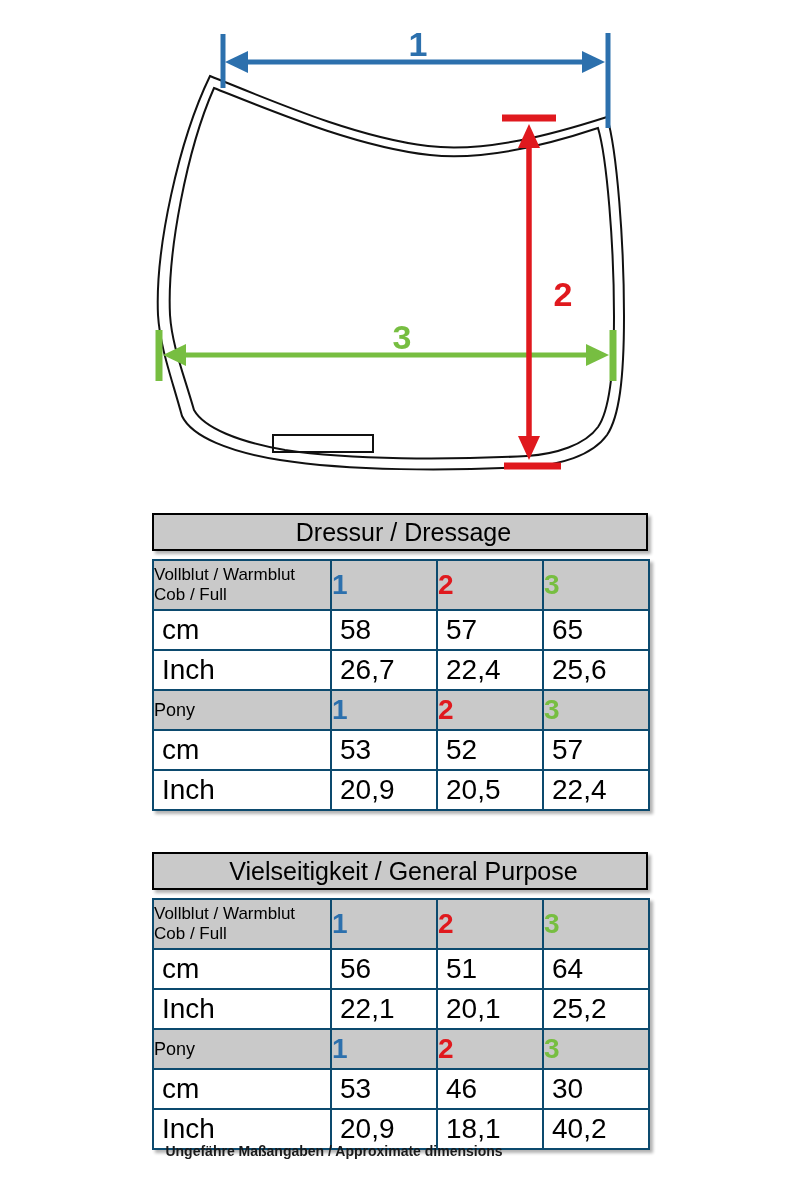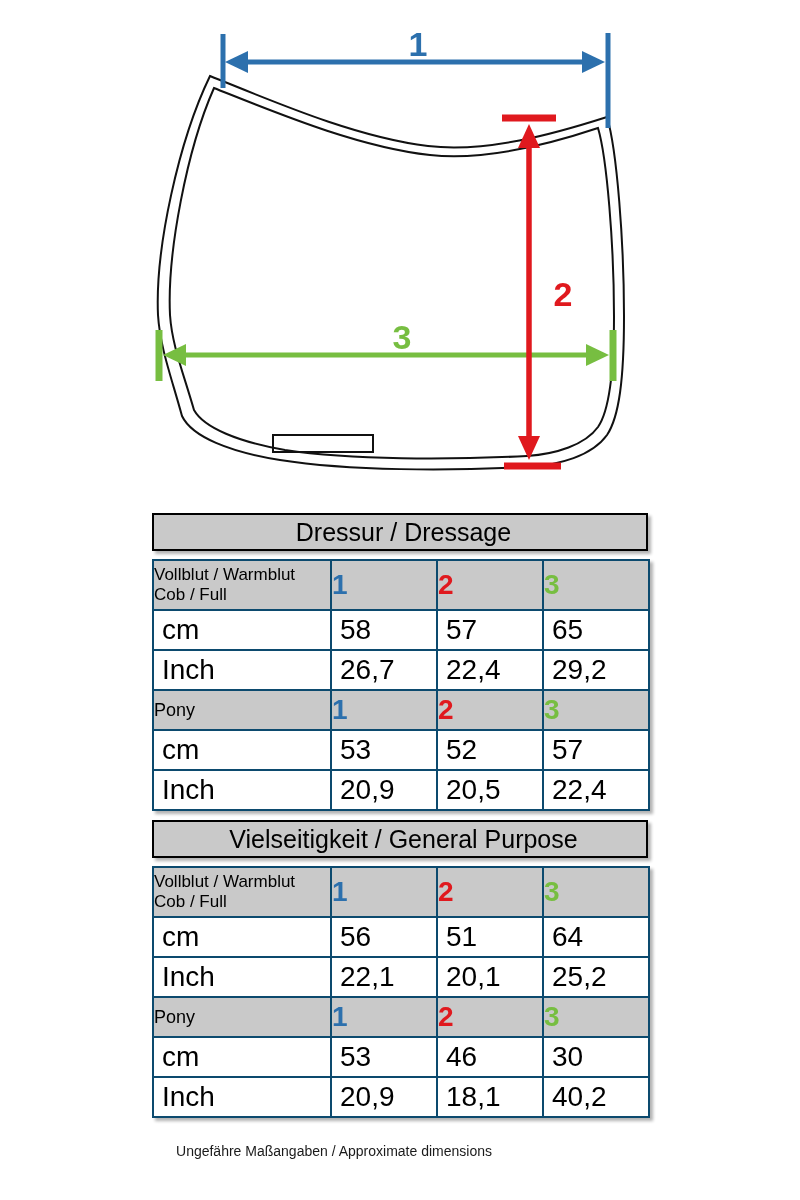--- a/index.html
+++ b/index.html
@@ -32,21 +32,21 @@
   .data-row td { height:38px; font-size:28px;padding-left:8px; }
   .pony-row td { background:#C9C9C9; height:38px;margin-top:31px; }
   .pony-row .label-cell { font-size:18px; }
   .num { font-weight:bold; font-size:28px; }
   .n1 { color:#2C70AD; }
   .n2 { color:#E0191E; }
   .n3 { color:#77BE41; }
 
   .footer {
     position:absolute; left:0; top:1143px; width:668px;
-    text-align:center; font-size:14px; color:#1a1a1a;
+    text-align:center; font-size:14px; color:#1a1a1a;font-weight:bold;
   }
   .svg-num { font-family:"Liberation Sans", sans-serif; font-weight:bold; font-size:34px; }
 </style>
 </head>
 <body>
 
 <div class="page">
 
   <svg class="diagram" width="540" height="480" viewBox="0 0 540 480" xmlns="http://www.w3.org/2000/svg">
 
@@ -124,21 +124,21 @@
       <tr class="data-row">
         <td class="label-cell">cm</td>
         <td>58</td>
         <td>57</td>
         <td>65</td>
       </tr>
       <tr class="data-row">
         <td class="label-cell">Inch</td>
         <td>26,7</td>
         <td>22,4</td>
-        <td>29,2</td>
+        <td>25,6</td>
       </tr>
       <tr class="pony-row">
         <td class="label-cell">Pony</td>
         <td class="num n1">1</td>
         <td class="num n2">2</td>
         <td class="num n3">3</td>
       </tr>
       <tr class="data-row">
         <td class="label-cell">cm</td>
         <td>53</td>
@@ -148,21 +148,21 @@
       <tr class="data-row">
         <td class="label-cell">Inch</td>
         <td>20,9</td>
         <td>20,5</td>
         <td>22,4</td>
       </tr>
       </tbody>
     </table>
   </section>
 
-  <section class="table-block" style="top:820px">
+  <section class="table-block" style="top:852px">
     <div class="tbl-title">Vielseitigkeit / General Purpose</div>
     <table class="meas-table">
       <colgroup>
           <col class="c-label">
           <col class="c-val">
           <col class="c-val">
           <col class="c-val">
         </colgroup>
       <tbody>
       <tr class="hdr-row">

